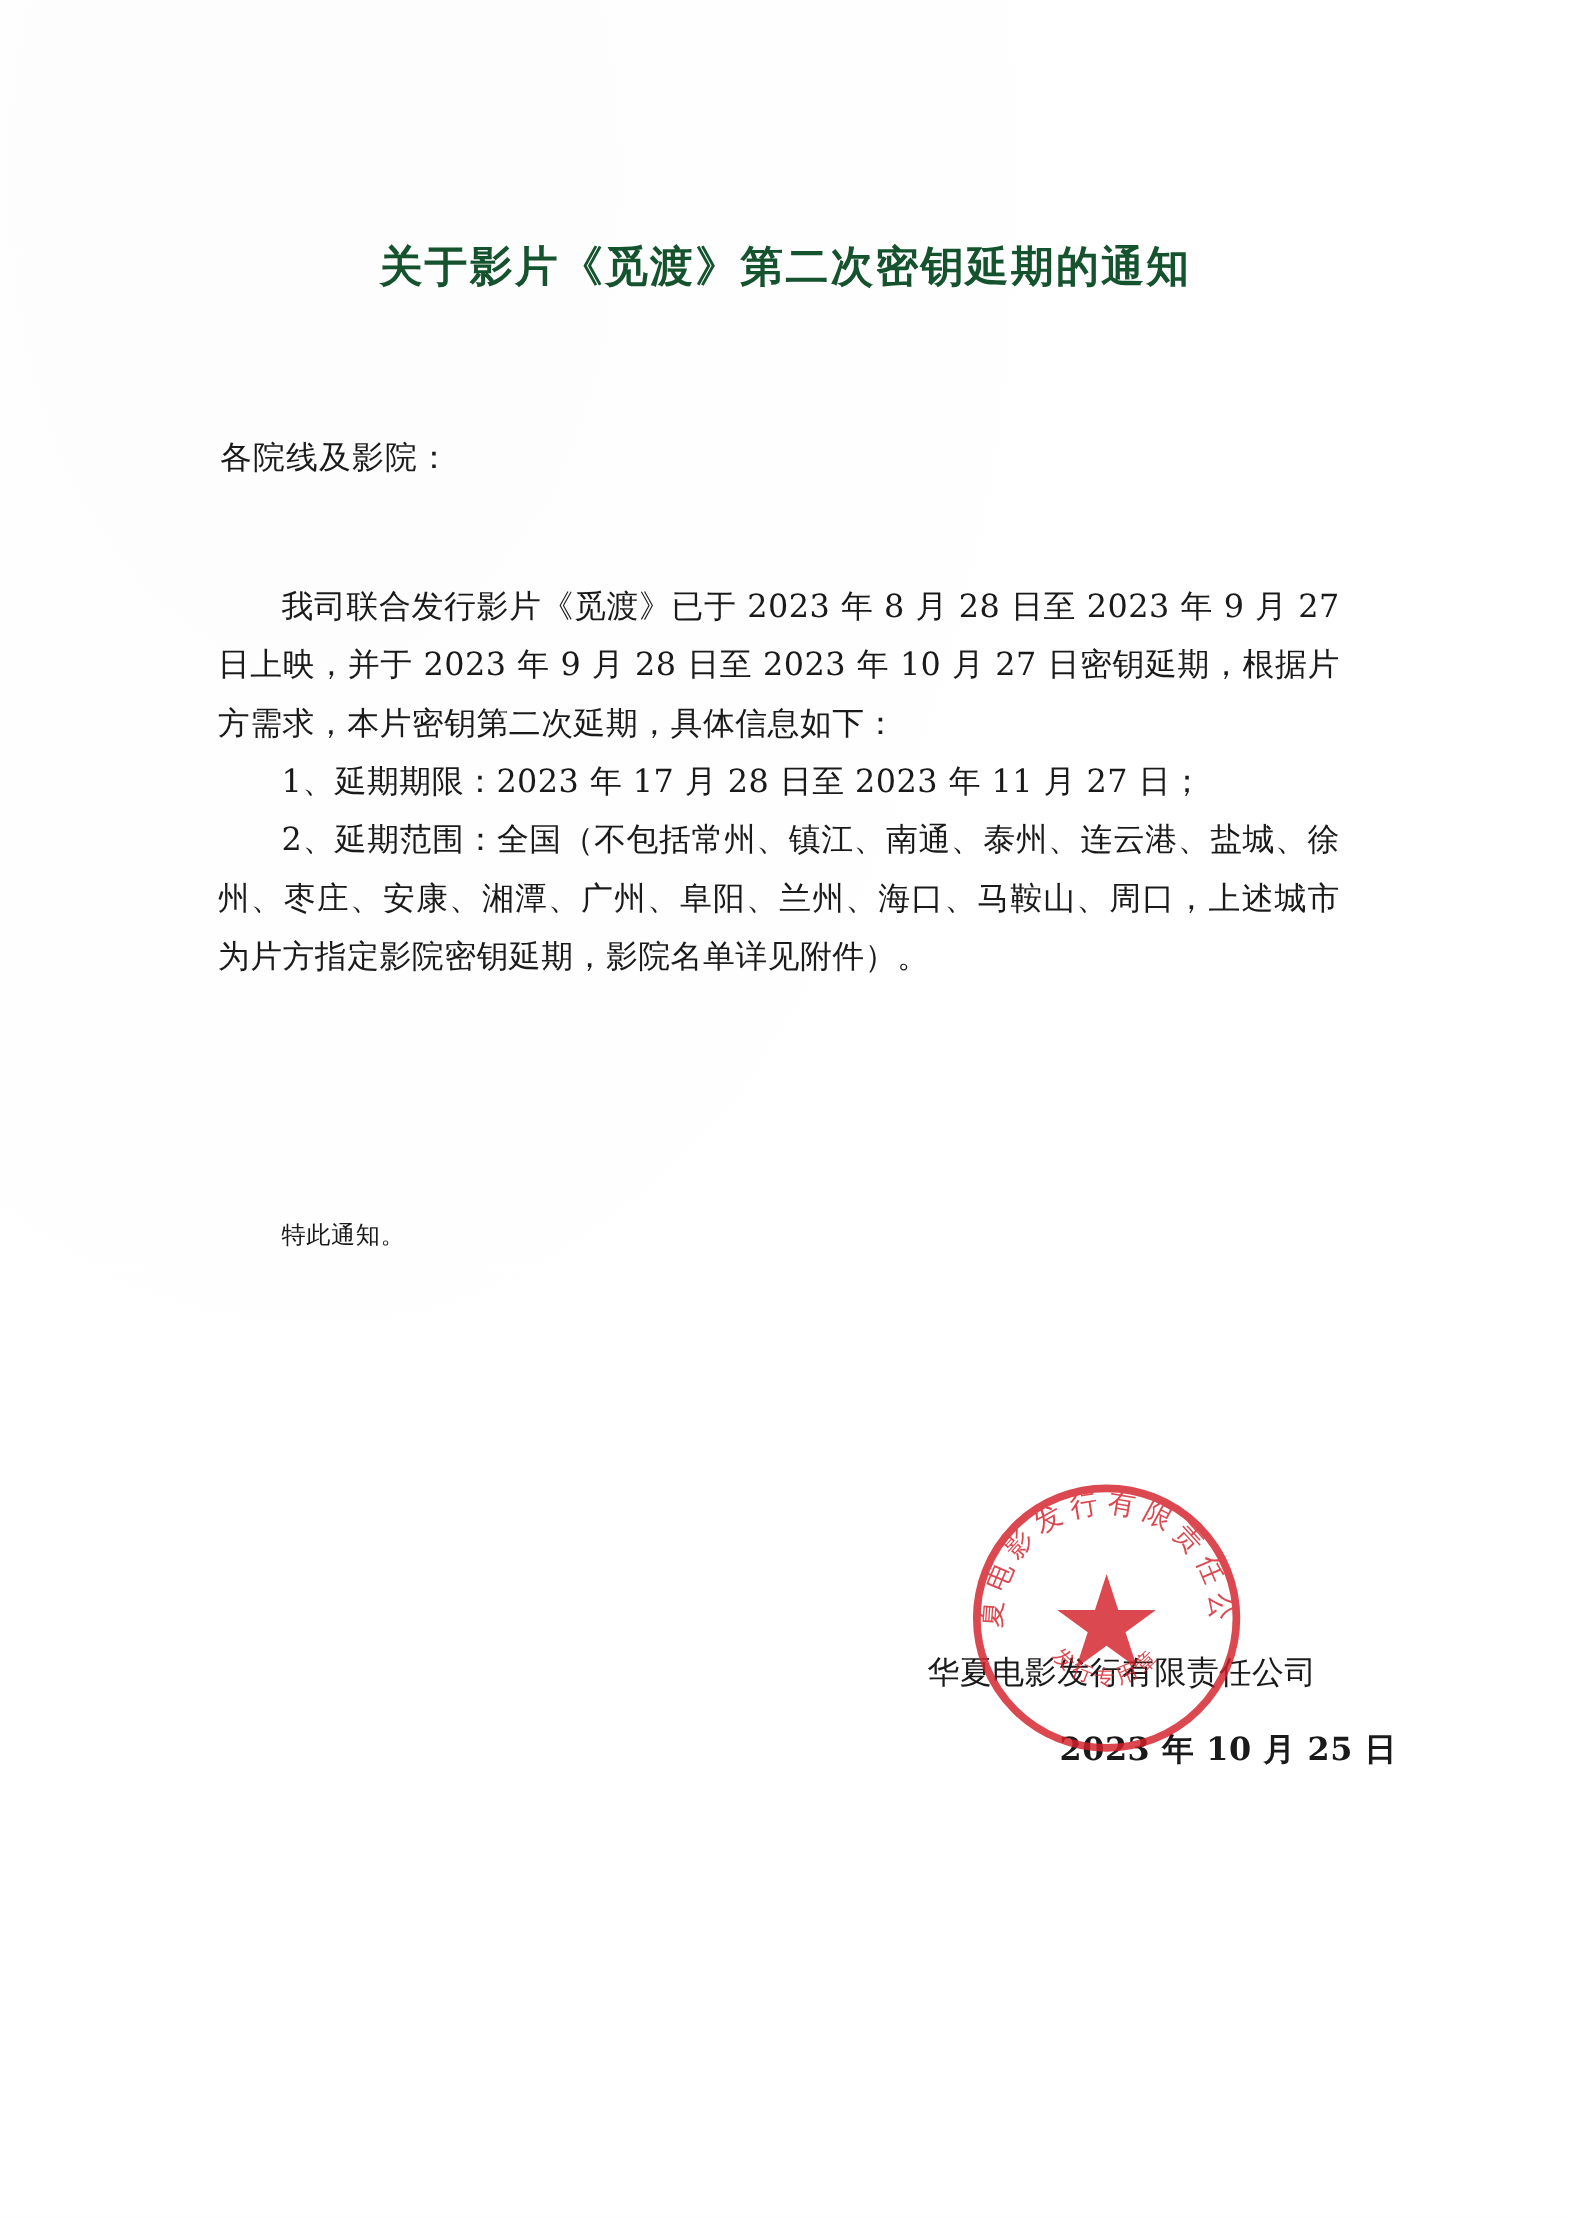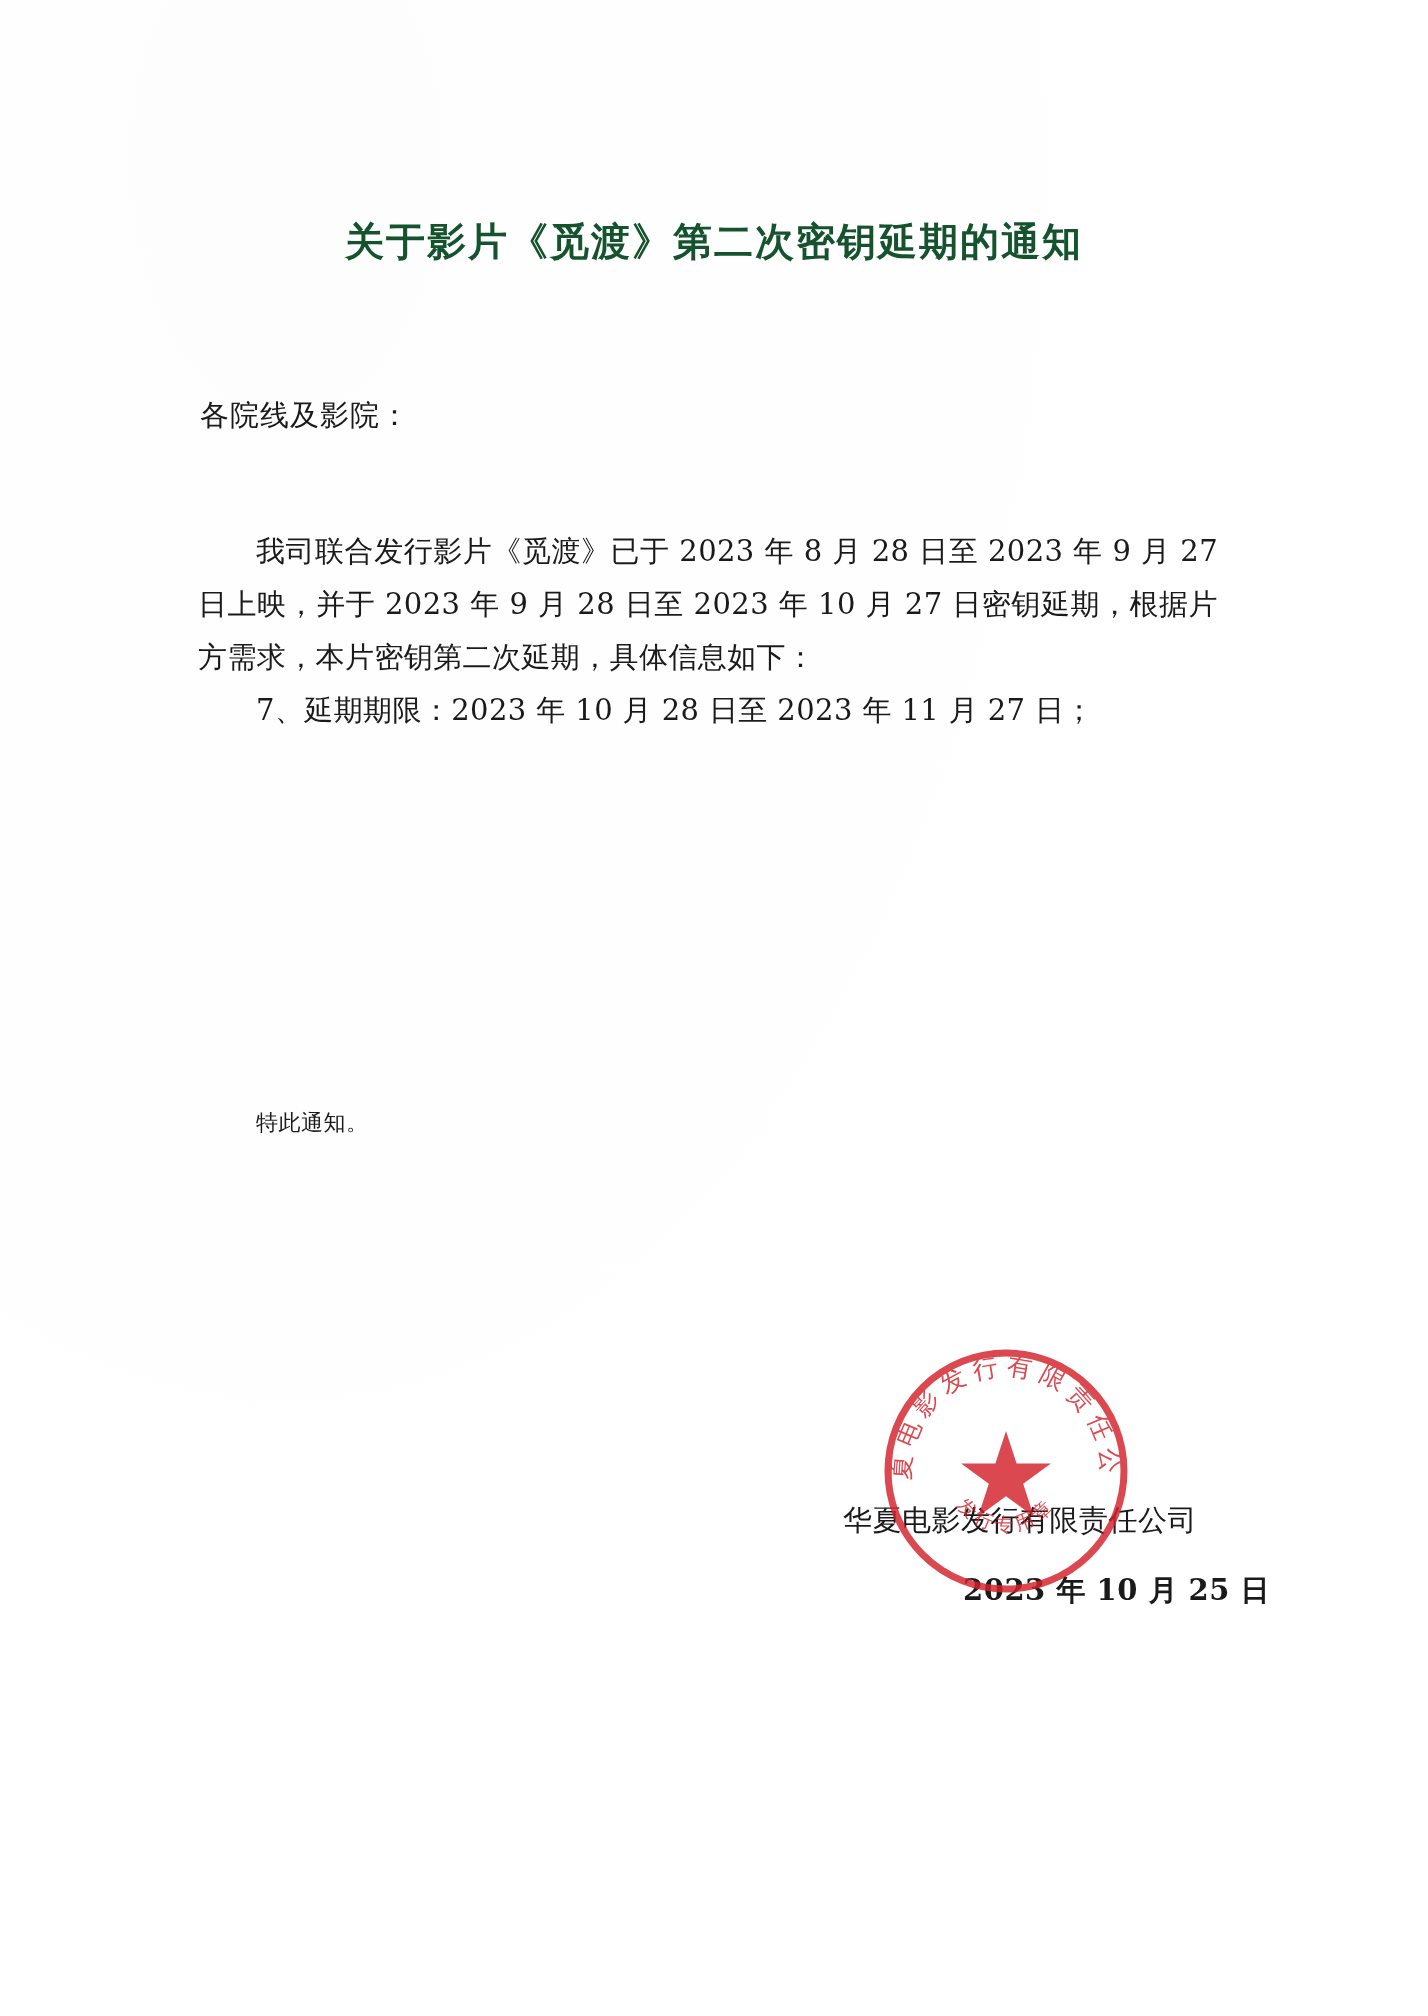--- a/index.html
+++ b/index.html
@@ -120,21 +120,22 @@
 <div class="paper"></div>
 
 <div class="page">
 
   <div class="doc-title">关于影片《觅渡》第二次密钥延期的通知</div>
 
   <div class="salutation">各院线及影院：</div>
 
   <div class="body-block">
     <p class="para">我司联合发行影片《觅渡》已于 2023 年 8 月 28 日至 2023 年 9 月 27 日上映，并于 2023 年 9 月 28 日至 2023 年 10 月 27 日密钥延期，根据片方需求，本片密钥第二次延期，具体信息如下：</p>
-    <p class="para item">7、延期期限：2023 年 10 月 28 日至 2023 年 11 月 27 日；</p>
+    <p class="para item">1、延期期限：2023 年 17 月 28 日至 2023 年 11 月 27 日；</p>
+    <p class="para item">2、延期范围：全国（不包括常州、镇江、南通、泰州、连云港、盐城、徐州、枣庄、安康、湘潭、广州、阜阳、兰州、海口、马鞍山、周口，上述城市为片方指定影院密钥延期，影院名单详见附件）。</p>
   </div>
 
   <div class="closing">特此通知。</div>
 
   <div class="signature">
     <div class="sign-line">华夏电影发行有限责任公司</div>
     <div class="sign-line sign-date">2023 年 10 月 25 日</div>
   </div>
 
   <div class="seal">

